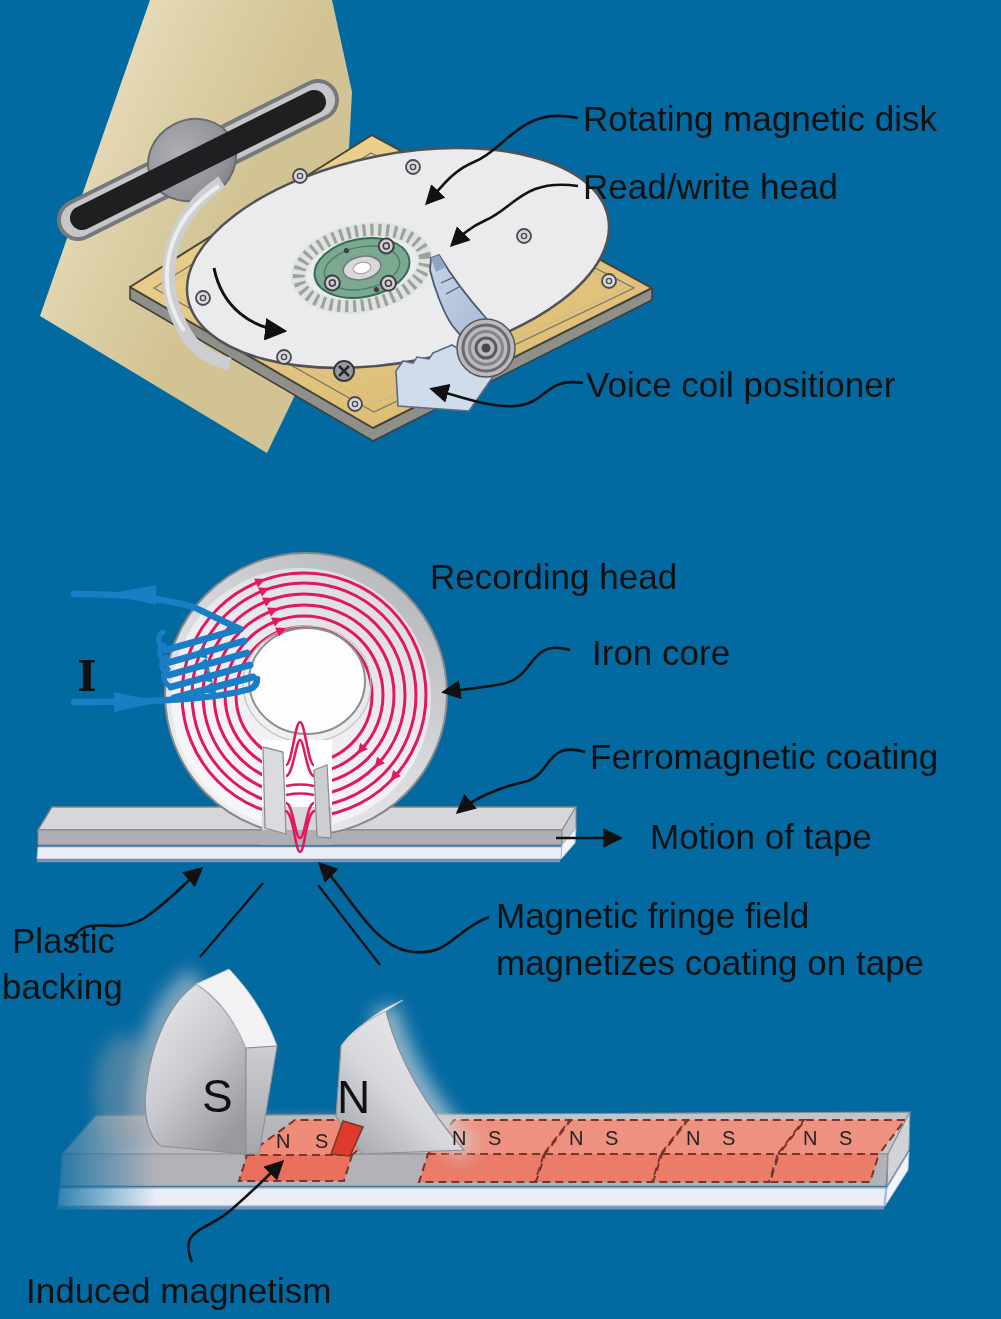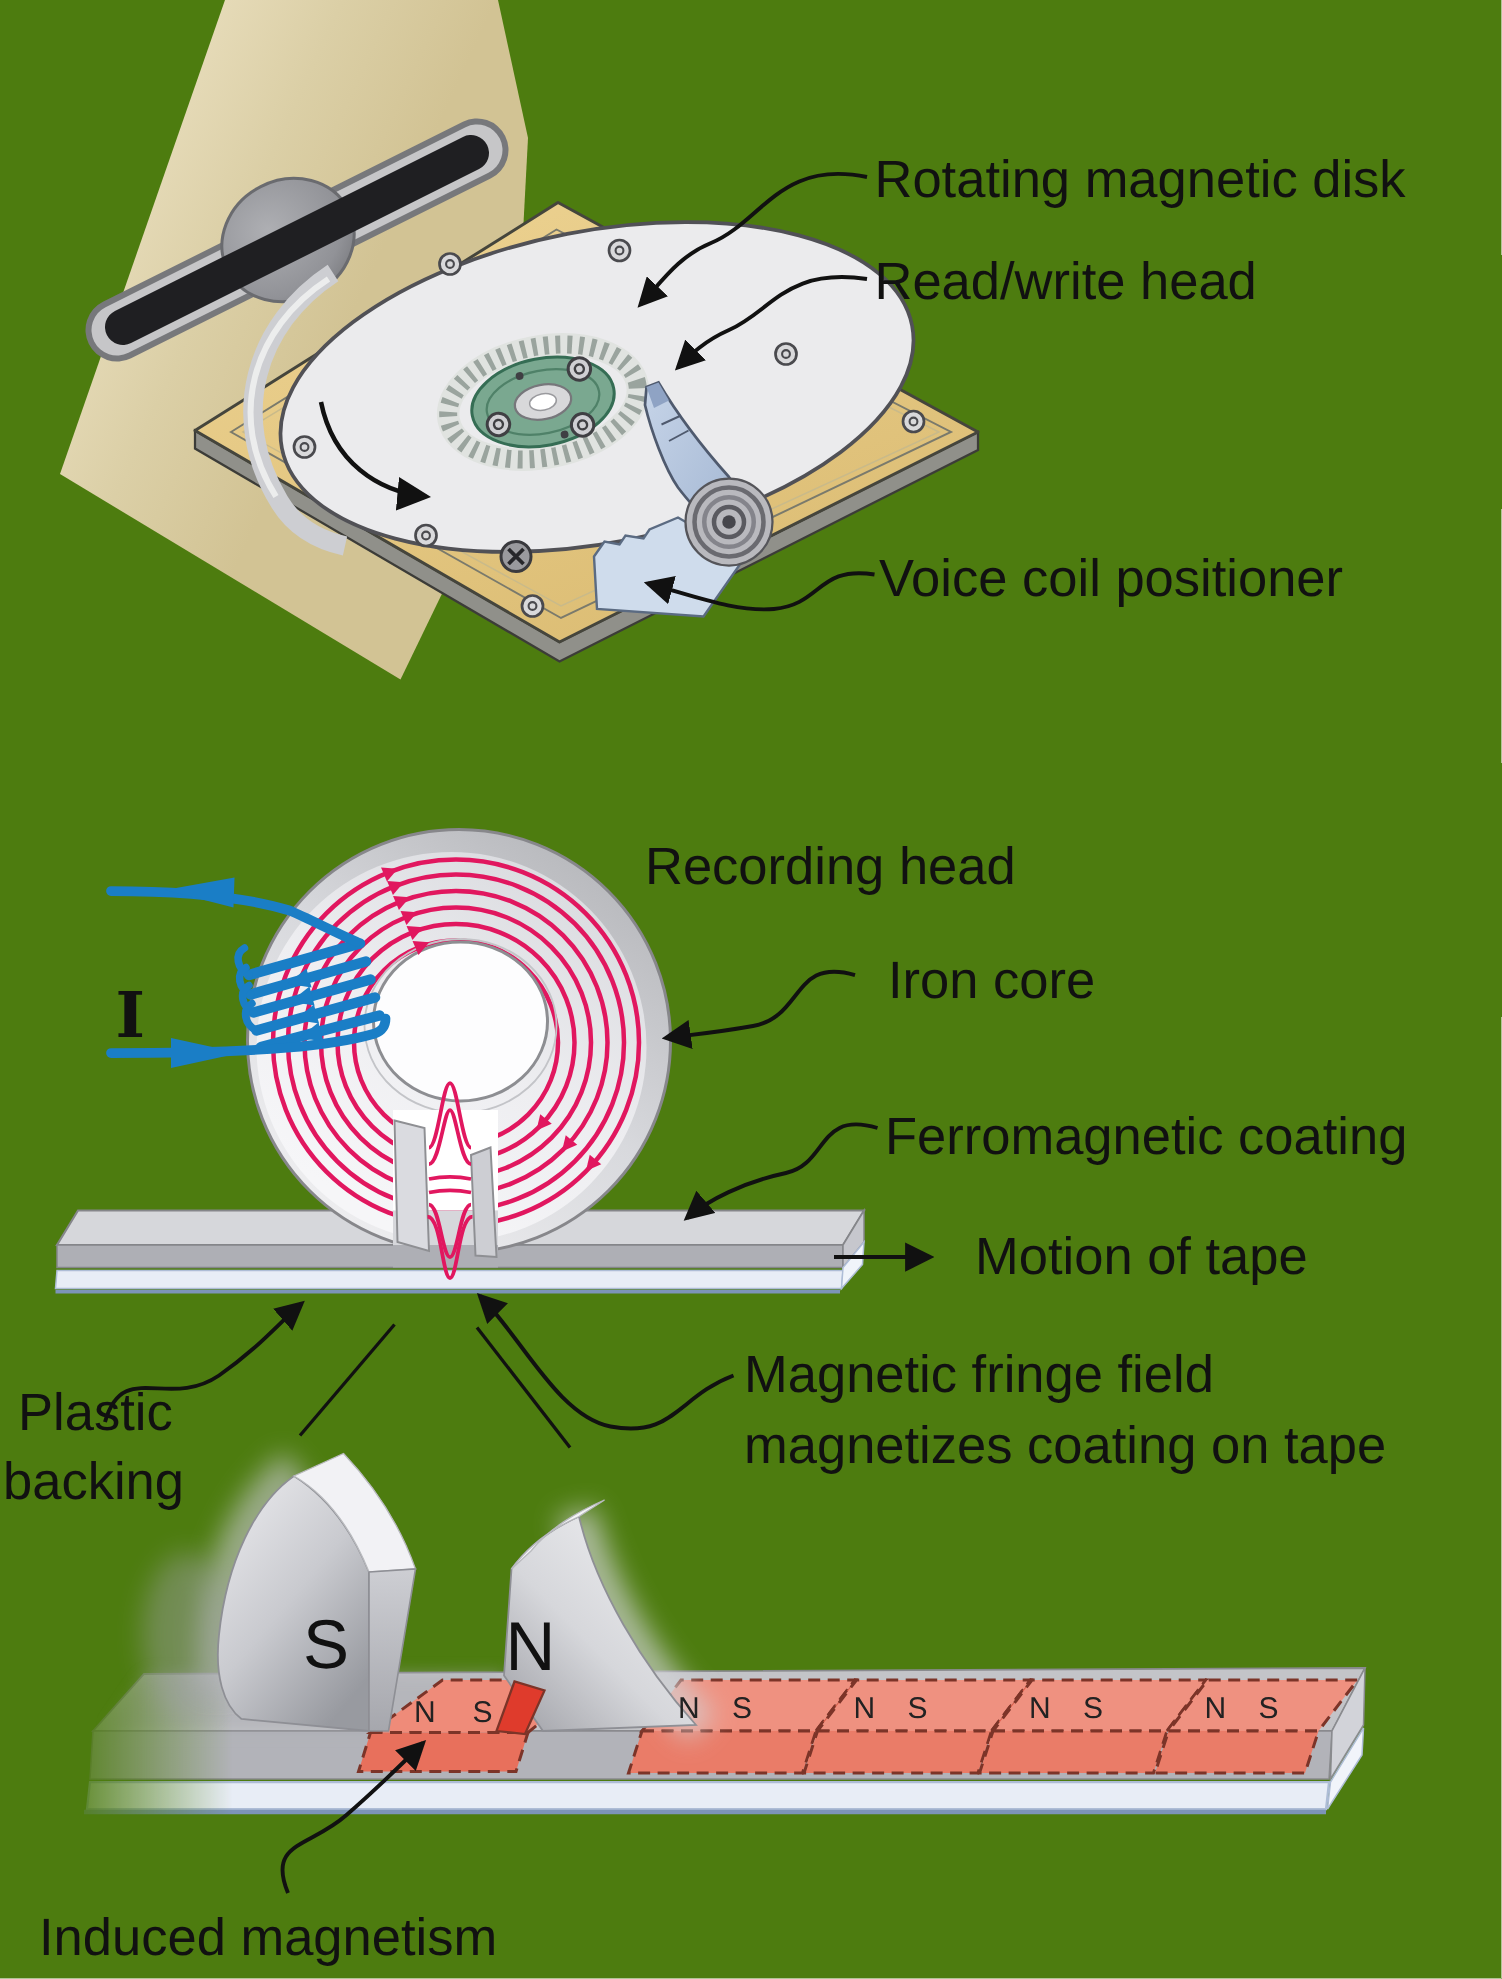--- a/index.html
+++ b/index.html
@@ -1,16 +1,16 @@
 <!DOCTYPE html>
 <html><head>
 <meta charset="utf-8">
 <style>
   html,body{margin:0;padding:0;background:#fff;}
-  .stage{position:relative;width:1001px;height:1319px;background:#4d7c0f;overflow:hidden;}
+  .stage{position:relative;width:1001px;height:1319px;background:#0369a1;overflow:hidden;}
   svg{position:absolute;left:0;top:0;}
   .lbl{font-family:"Liberation Sans","DejaVu Sans",sans-serif;font-size:35px;fill:#111;}
   .lbl-sm{font-family:"Liberation Sans","DejaVu Sans",sans-serif;font-size:20px;fill:#222;}
   .pole-letter{font-family:"Liberation Sans","DejaVu Sans",sans-serif;font-size:46px;fill:#111;}
   .current-lbl{font-family:"DejaVu Serif","Liberation Serif",serif;font-weight:bold;font-size:42px;fill:#111;}
   .ldr{stroke:#111;stroke-width:2.6;fill:none;}
   .thin-ldr{stroke:#111;stroke-width:2.2;fill:none;}
 </style>
 </head>
 <body>

